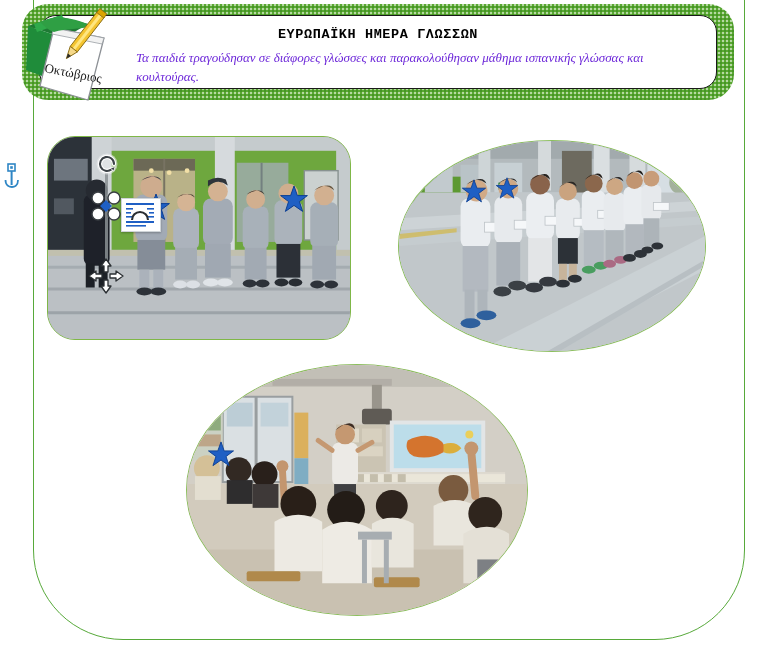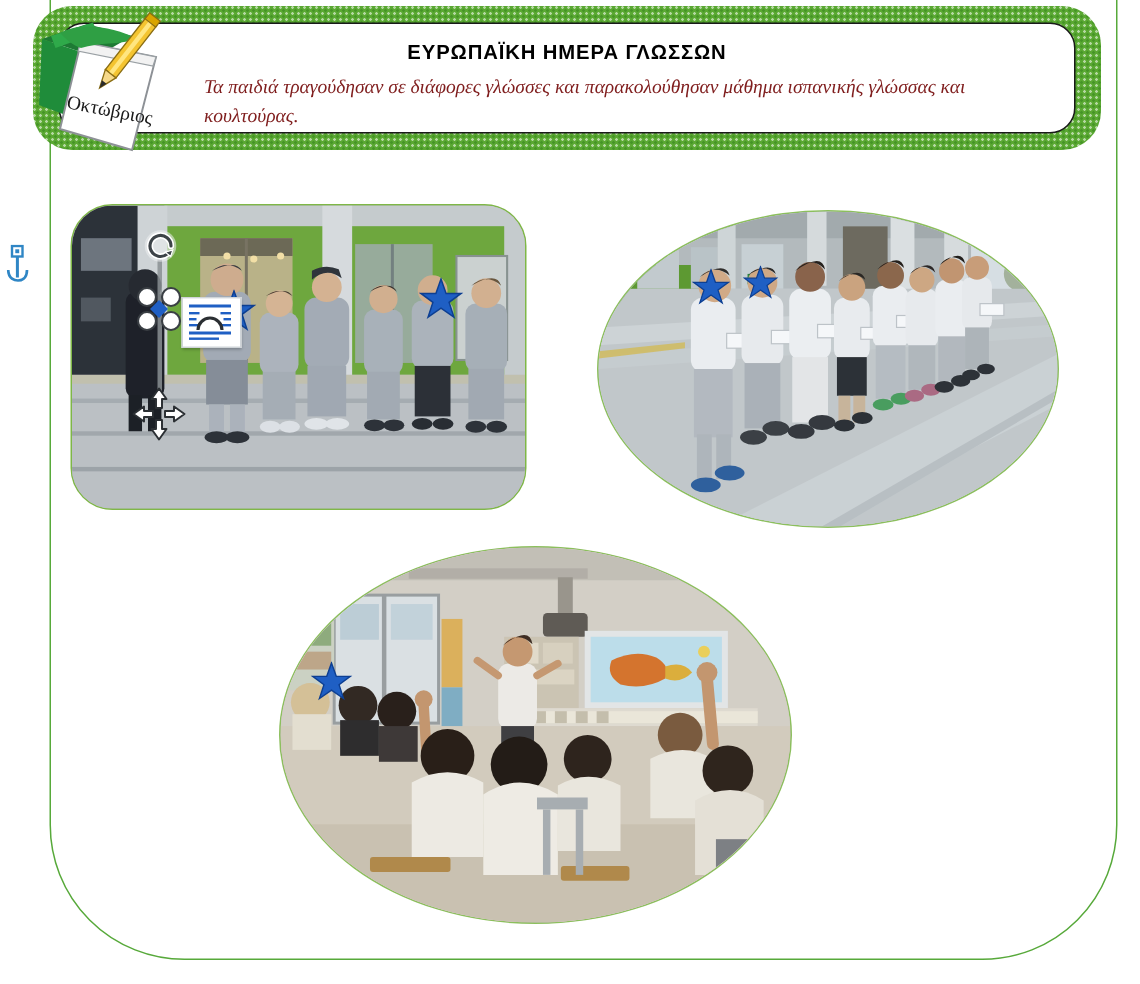--- a/index.html
+++ b/index.html
@@ -46,28 +46,28 @@
     border-radius:17px;
     box-sizing:border-box;
   }
   .banner-title{
     position:absolute;left:0;right:0;top:11px;
     text-align:center;
     font-weight:bold;
     font-size:13.5px;
     letter-spacing:.6px;
     color:#000;
-    font-family:Liberation Sans, sans-serif;
+    font-family:Liberation Mono, monospace;
   }
   .banner-body{
     position:absolute;left:96px;right:14px;top:32px;
     font-style:italic;
     font-size:13px;
     line-height:19px;
-    color:#7f1d1d;
+    color:#6d28d9;
     font-family:"Liberation Serif", serif;
   }
 
   
   .notepad{
     position:absolute;left:18px;top:8px;width:104px;height:96px;
   }
   .notepad svg{display:block;}
 
   

